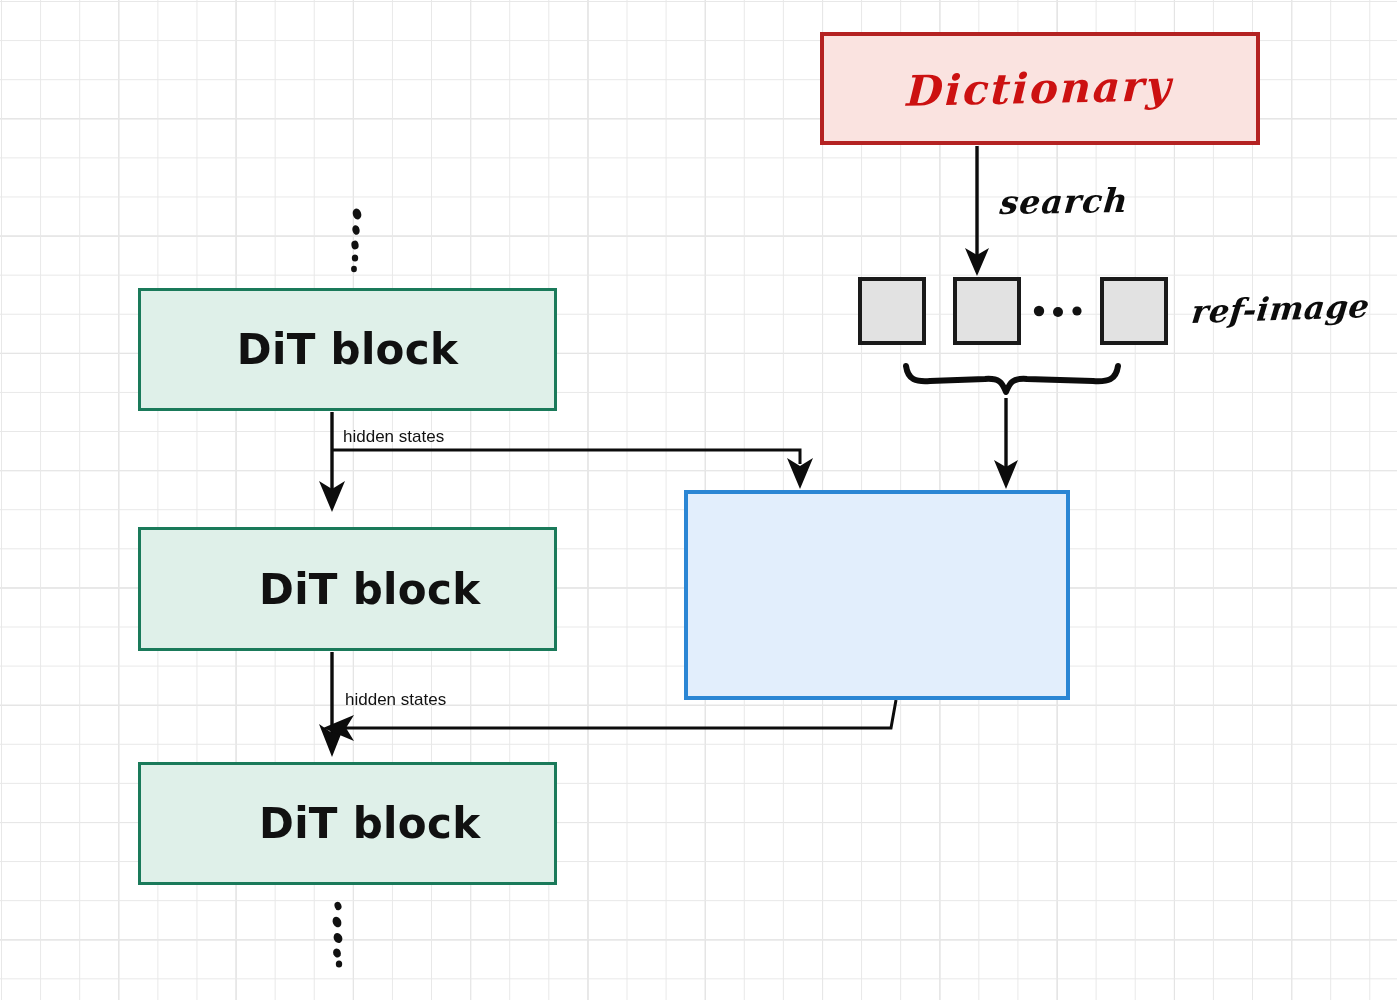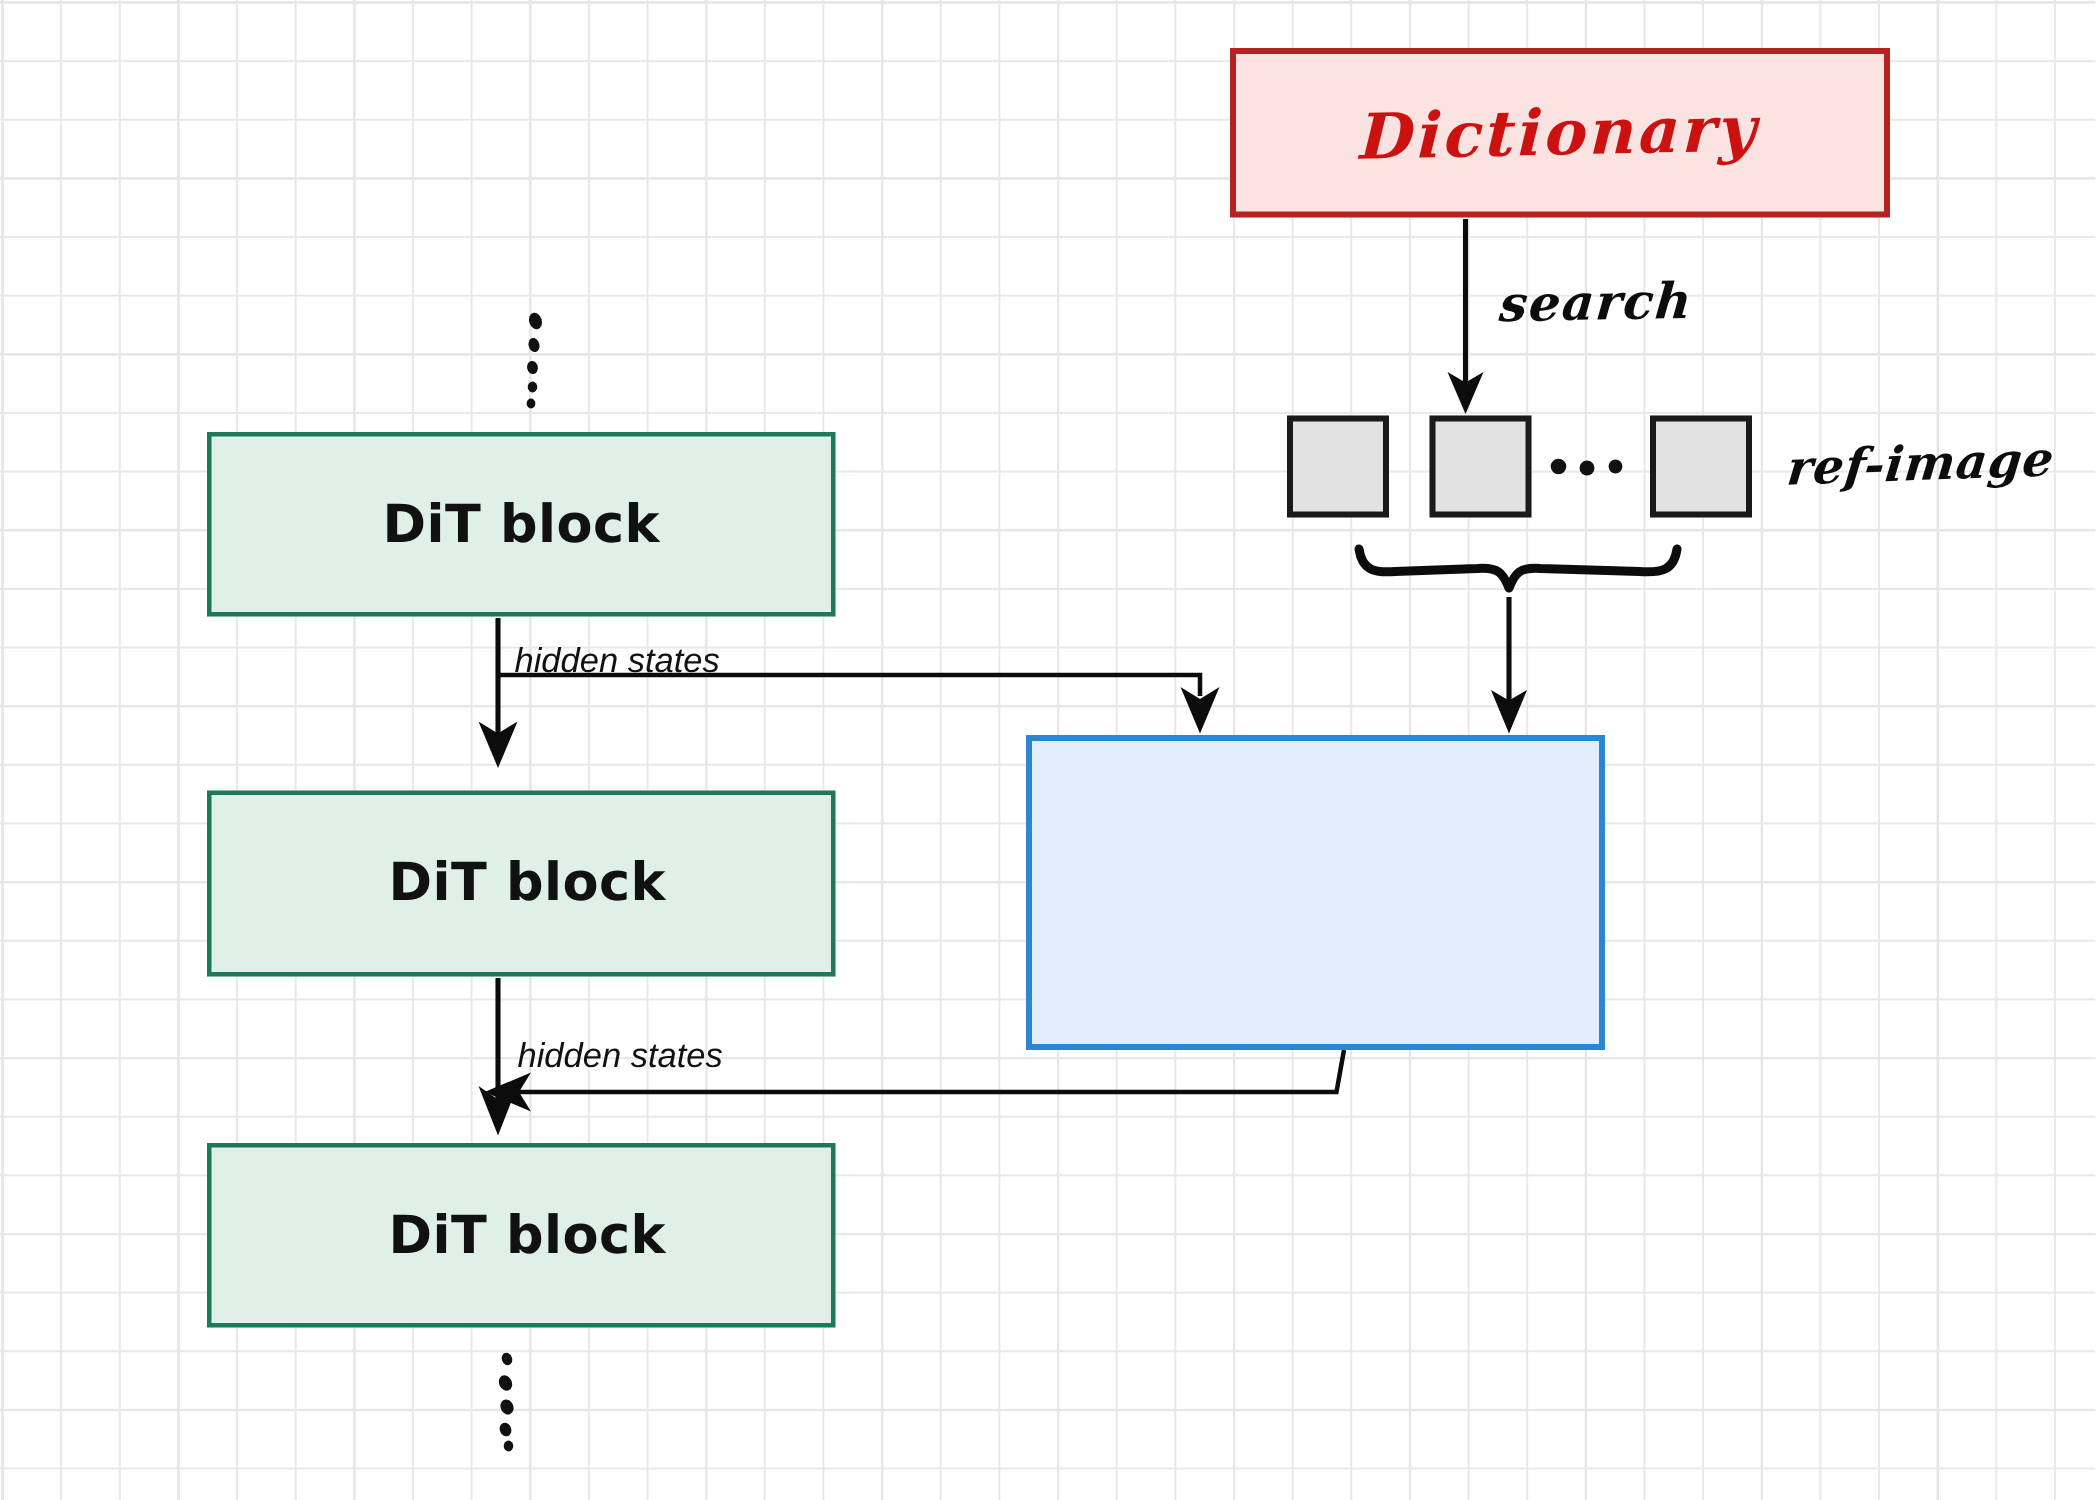--- a/index.html
+++ b/index.html
@@ -36,21 +36,21 @@
     justify-content: center;
   }
 
   .dit-block {
     border: 3px solid #1a7a5a;
     background: #dff0e9;
   }
   .dit-label {
     font-family: "DejaVu Sans", sans-serif;
     font-weight: bold;
-    font-size: 35px;
+    font-size: 42px;
     color: #111111;
     letter-spacing: 0.3px;
   }
 
   .dict-box {
     border: 4px solid #b42222;
     background: #fae3e0;
   }
   .dict-label {
     font-family: "DejaVu Serif", serif;
@@ -90,24 +90,23 @@
   }
   .label-refimage {
     font-size: 32px;
     transform: skewX(-8deg) rotate(-2deg);
     letter-spacing: 0.5px;
   }
 
   .plain-label {
     position: absolute;
     font-family: "Liberation Sans", sans-serif;
-    font-size: 23px;
+    font-size: 17px;
     color: #111111;
     white-space: nowrap;
-    font-style: italic;
   }
 
   
   #wires {
     position: absolute;
     left: 0;
     top: 0;
     width: 1397px;
     height: 1000px;
     pointer-events: none;

